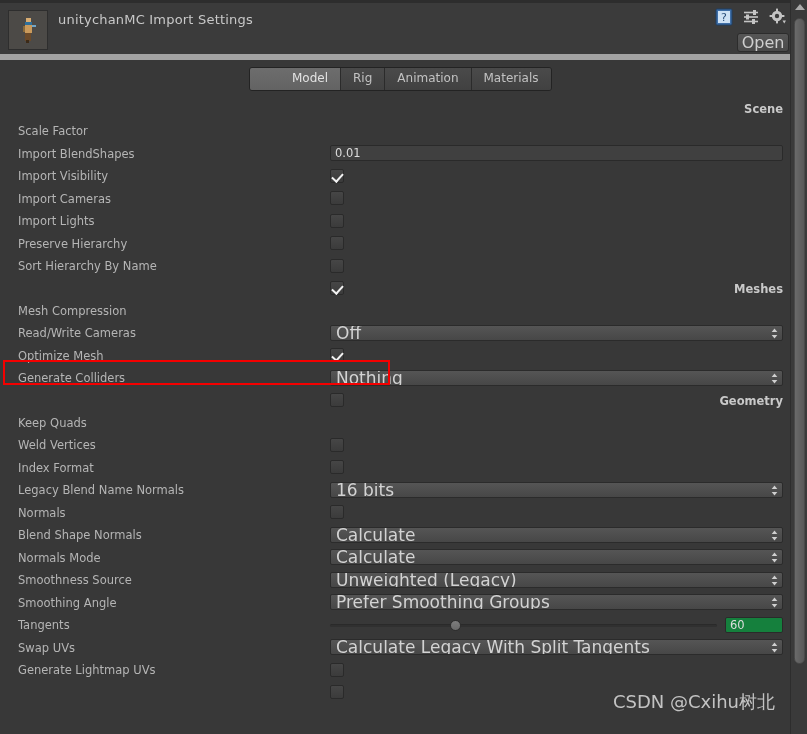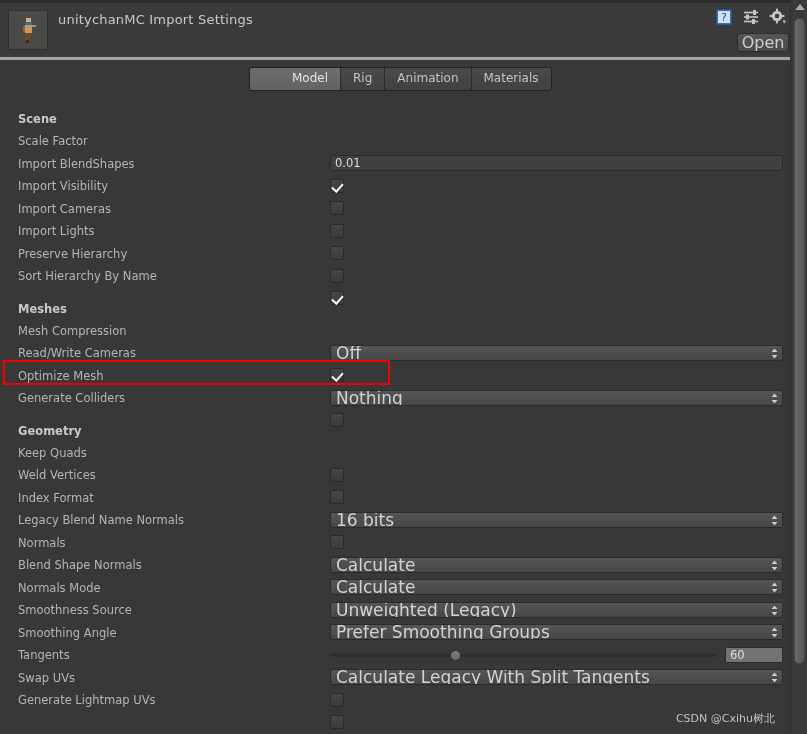--- a/index.html
+++ b/index.html
@@ -13,21 +13,21 @@
     color: #b9b9b9;
     overflow: hidden;
     position: relative;
   }
 
   
   .header {
     position: relative;
     height: 60px;
     background: #3b3b3b;
-    border-bottom: 3px solid #a3a3a3;
+    border-bottom: 6px solid #a3a3a3;
   }
   .header-topstrip {
     position: absolute;
     top: 0; left: 0; right: 0;
     height: 3px;
     background: #2d2d2d;
   }
   .thumb {
     position: absolute;
     left: 8px; top: 10px;
@@ -103,21 +103,22 @@
     position: relative;
     padding-left: 18px;
     padding-right: 24px;
   }
   .section-head {
     font-size: 11.5px;
     font-weight: bold;
     color: #c9c9c9;
     height: 22px;
     line-height: 22px;
-    margin-top: 10px;
+    margin-top: 0;
+    text-align: right;
   }
   .row {
     position: relative;
     height: 22.5px;
     display: flex;
     align-items: center;
   }
   .row-label {
     width: 312px;
     font-size: 11.5px;
@@ -213,21 +214,21 @@
     left: 31%;
     width: 11px; height: 11px;
     border-radius: 50%;
     background: linear-gradient(#7d7d7d, #6a6a6a);
     border: 1px solid #2e2e2e;
     cursor: pointer;
   }
   .slider-val {
     width: 58px;
     height: 16px;
-    background: #737373;
+    background: #15803d;
     border: 1px solid #2a2a2a;
     border-radius: 2px;
     color: #dcdcdc;
     font-size: 11.5px;
     line-height: 14px;
     padding: 0 4px;
     flex: 0 0 auto;
     font-family: "DejaVu Sans", "Liberation Sans", sans-serif;
   }
 
@@ -264,22 +265,22 @@
     width: 11px;
     height: 646px;
     border-radius: 6px;
     background: linear-gradient(90deg,#6a6a6a,#585858);
     border: 1px solid #4a4a4a;
     cursor: pointer;
   }
 
   .watermark {
     position: absolute;
-    right: 32px; bottom: 8px;
-    font-size: 11px;
+    right: 32px; bottom: 20px;
+    font-size: 18px;
     color: #cfcfcf;
     opacity: .92;
     z-index: 25;
     pointer-events: none;
   }
 </style>
 </head>
 <body>
 
 <div class="header">

